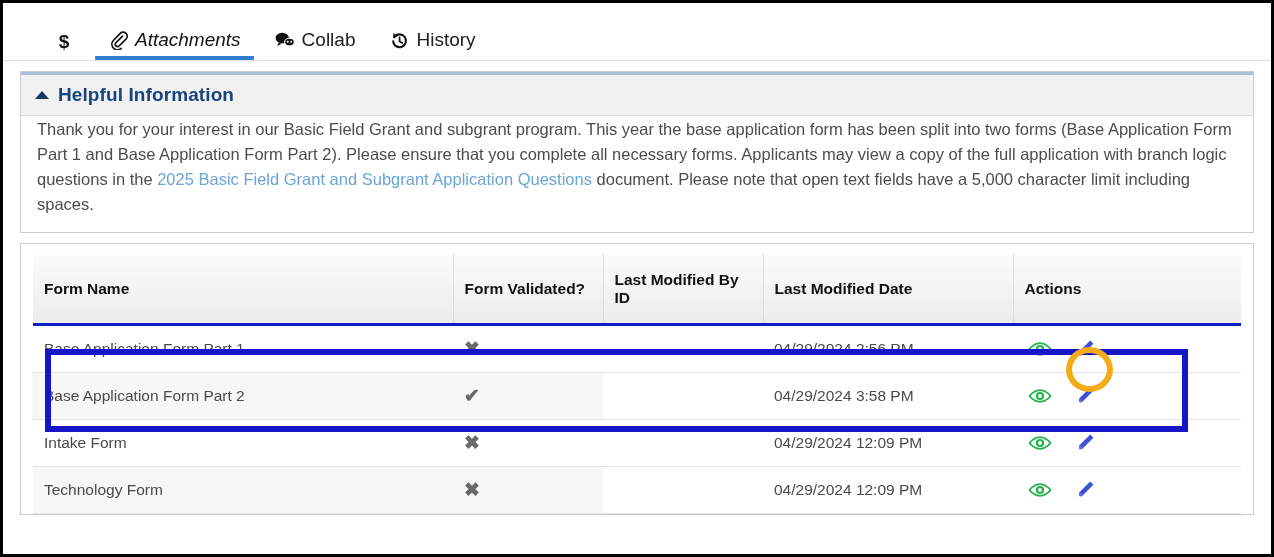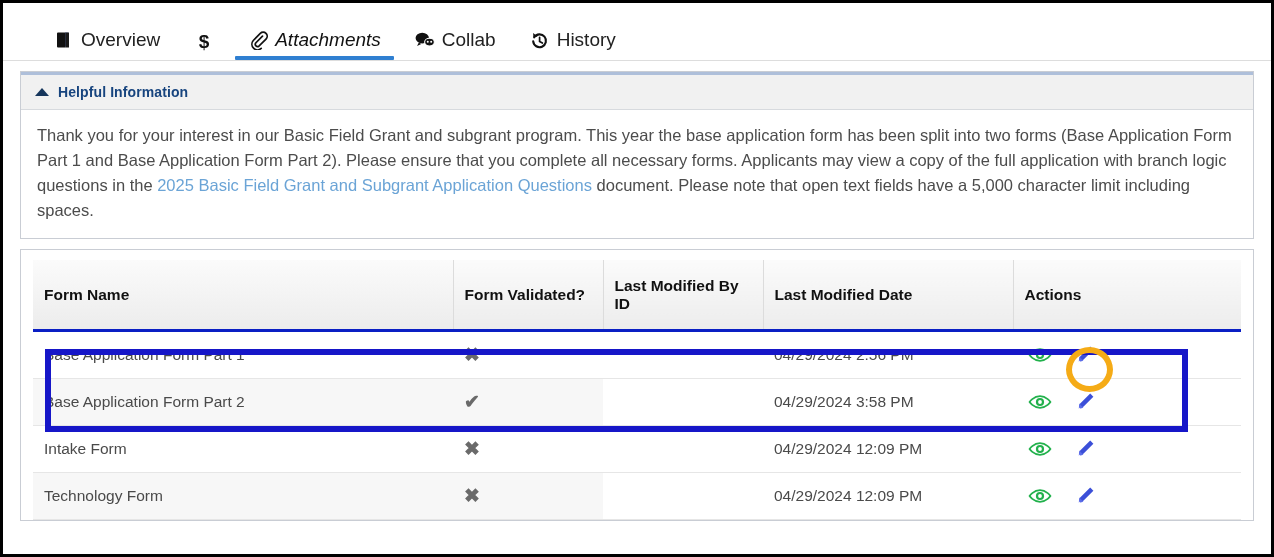--- a/index.html
+++ b/index.html
@@ -73,21 +73,21 @@
     position: relative;
   }
   .caret {
     width: 0; height: 0;
     border-left: 7px solid transparent;
     border-right: 7px solid transparent;
     border-bottom: 8px solid #16365c;
     flex: 0 0 auto;
   }
   .panel-title {
-    font-size: 14px;
+    font-size: 19px;
     font-weight: bold;
     color: #17447e;
     letter-spacing: .1px;
   }
   .hamburger {
     position: absolute;
     right: 14px;
     top: 50%;
     transform: translateY(-50%);
     width: 26px;
@@ -96,21 +96,21 @@
     gap: 4px;
     cursor: pointer;
   }
   .hamburger span {
     display: block;
     height: 4px;
     background: #16365c;
     border-radius: 1px;
   }
   .panel-body {
-    padding: 13px 16px 15px 16px;
+    padding: 1px 16px 15px 16px;
     background: #ffffff;
   }
   .info-text {
     font-size: 16.5px;
     line-height: 1.52;
     color: #4c4c4c;
   }
   .info-text a {
     color: #6ba4d6;
     text-decoration: none;
@@ -176,30 +176,20 @@
     z-index: 31;
   }
 </style>
 </head>
 <body>
 
 <div class="page">
 
   <div class="tabbar">
 
-    <div class="tab">
-      <span class="ticon">
-        <svg width="18" height="18" viewBox="0 0 18 18">
-          <path d="M3 1.5h9.5a1.5 1.5 0 0 1 1.5 1.5v13l-2-1.4-2 1.4V1.5" fill="#5b6fae"></path>
-          <path d="M3 1.5h7.5v15H3a1 1 0 0 1-1-1V2.5a1 1 0 0 1 1-1z" fill="#111111"></path>
-          <rect x="10.5" y="1.5" width="3.5" height="15" fill="#1a1a1a"></rect>
-        </svg>
-      </span>
-      <span>Overview</span>
-    </div>
 
     <div class="tab">
       <span class="ticon">
         <svg width="18" height="20" viewBox="0 0 18 20">
           <text x="9" y="17" text-anchor="middle" font-family="Liberation Sans, sans-serif" font-size="19" font-weight="bold" fill="#111111">$</text>
         </svg>
       </span>
     </div>
 
     <div class="tab active">

